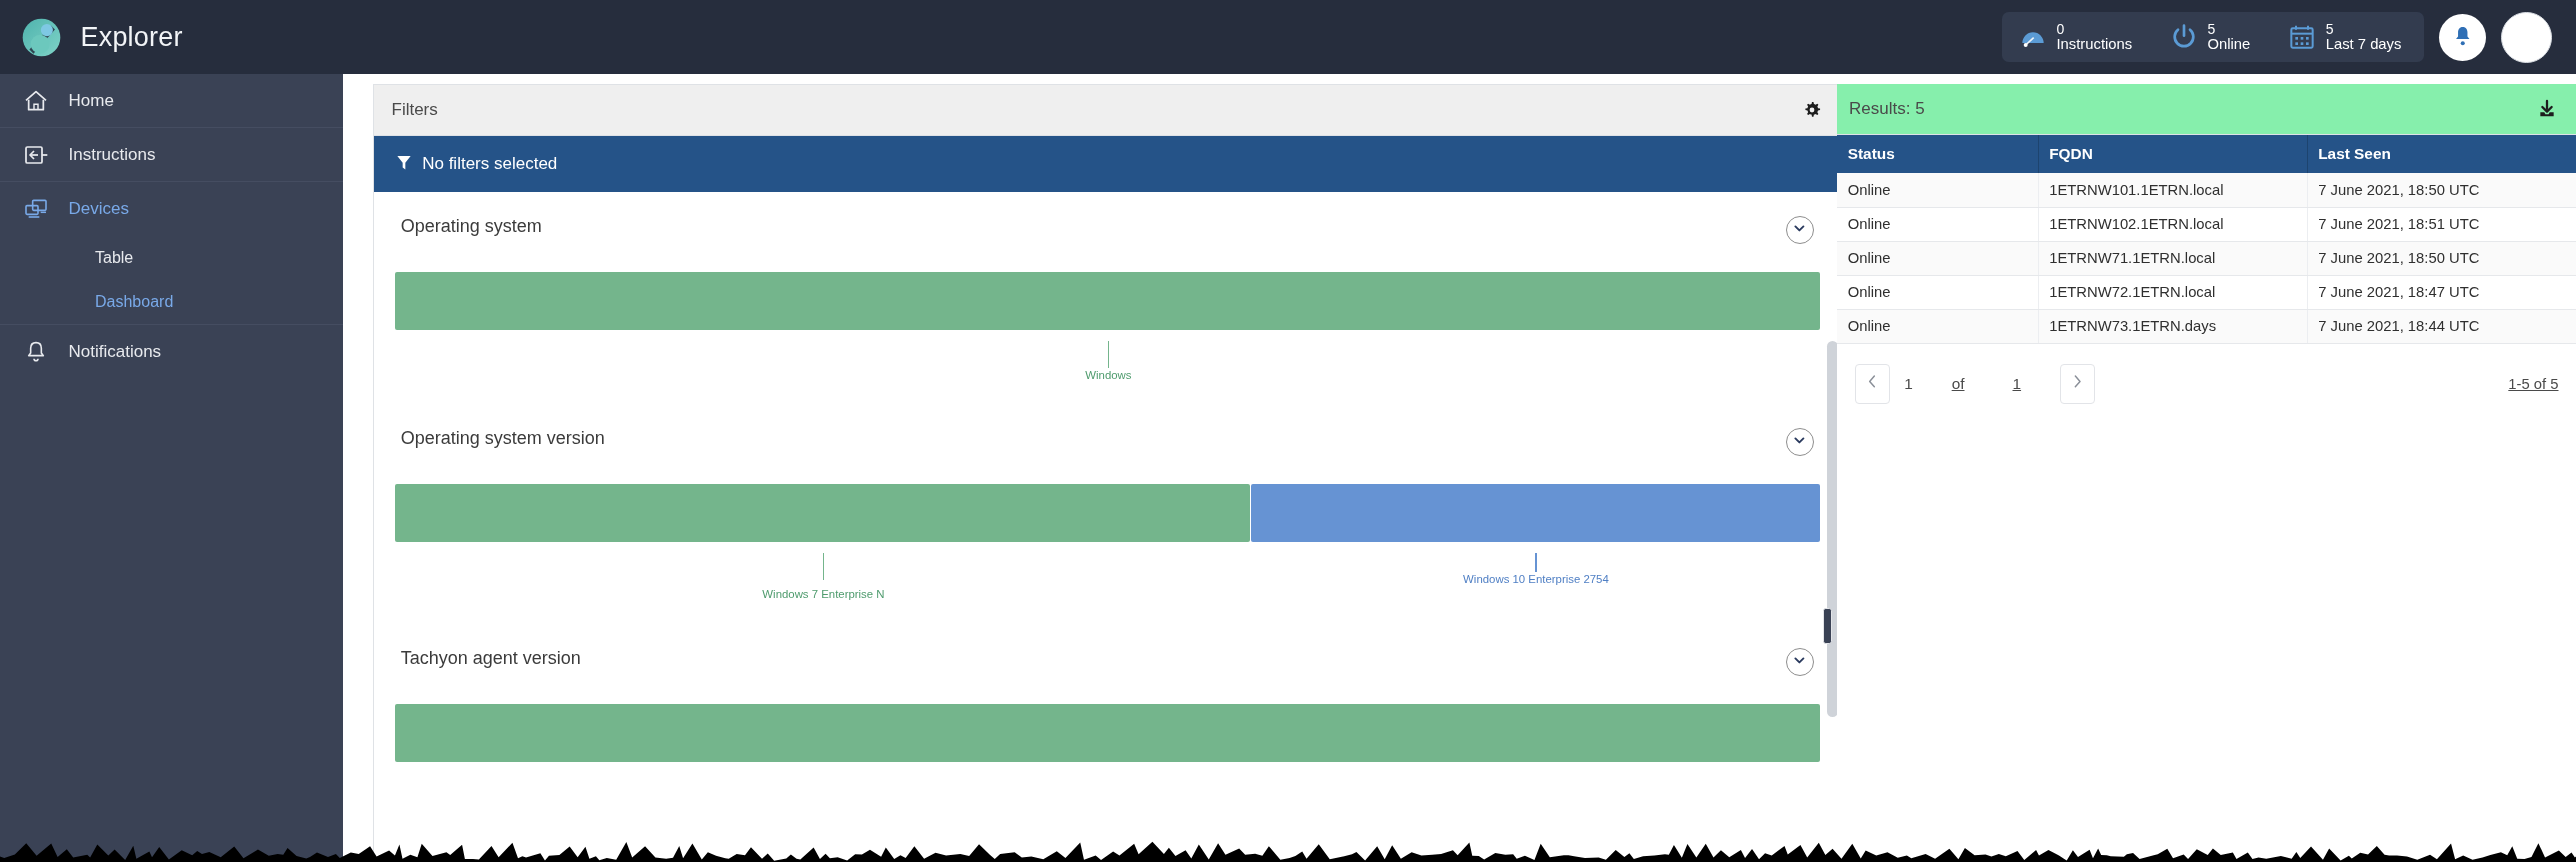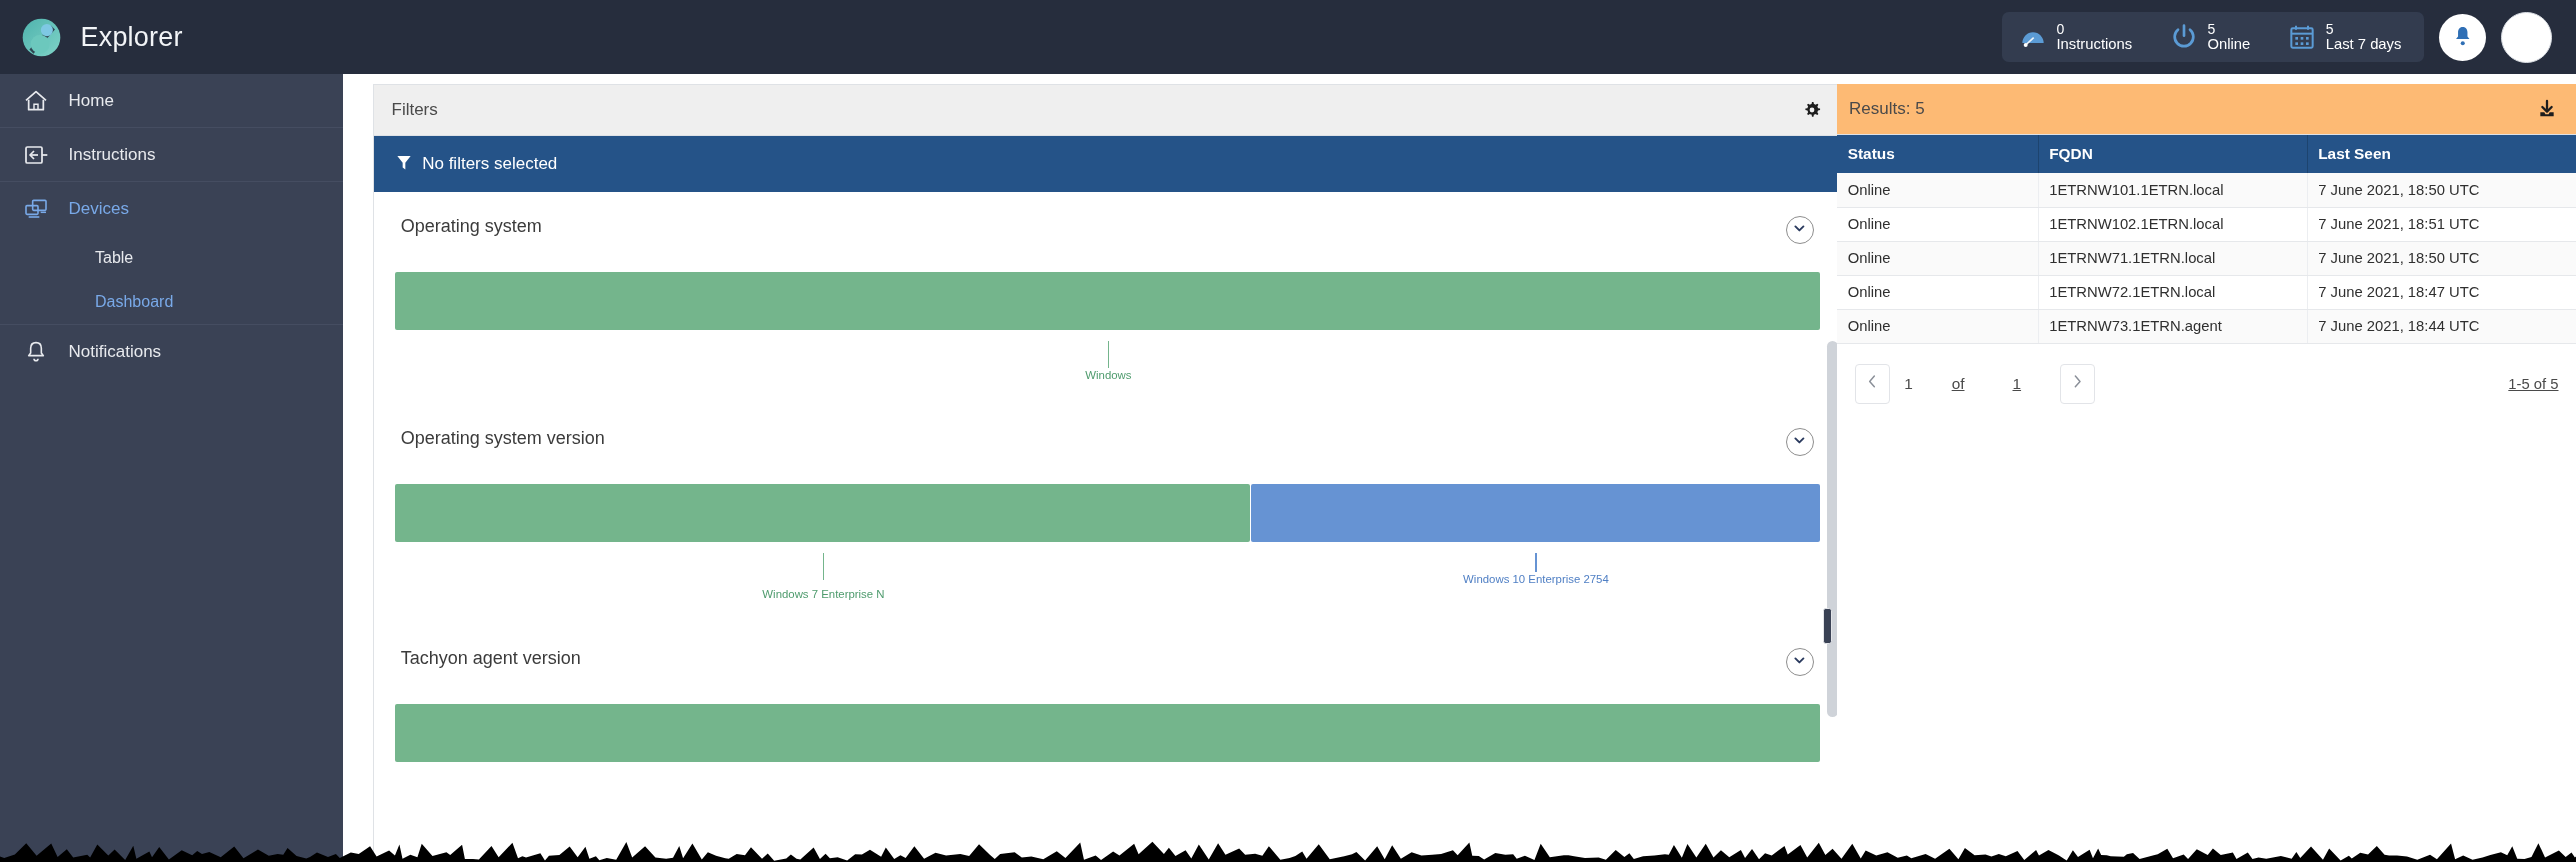--- a/index.html
+++ b/index.html
@@ -138,21 +138,21 @@
     background: #3a4255; border: 1.3px solid #e3e5e9; cursor: col-resize;
   }
 
   
   .results-panel {
     position: absolute; top: 84px; left: 1837px;
     width: 739px; height: 778px; background: #ffffff;
     display: flex; flex-direction: column;
   }
   .res-head {
-    height: 51px; background: #fdba74; border-bottom: 0.7px solid #dfe2e6;
+    height: 51px; background: #86efac; border-bottom: 0.7px solid #dfe2e6;
     display: flex; align-items: center; padding: 0 14.8px 0 12px; flex: none;
   }
   .res-title { font-size: 17px; color: #4a4a4a; }
 
   table.results { width: 100%; border-collapse: collapse; table-layout: fixed; }
   table.results th {
     background: #255388; color: #ffffff; font-size: 15.4px; font-weight: bold;
     text-align: left; padding: 9.4px 10.7px; height: 38px;
     border-right: 0.7px solid #1d446f;
   }
@@ -478,21 +478,21 @@
           <td>1ETRNW71.1ETRN.local</td>
           <td>7 June 2021, 18:50 UTC</td>
         </tr>
         <tr>
           <td>Online</td>
           <td>1ETRNW72.1ETRN.local</td>
           <td>7 June 2021, 18:47 UTC</td>
         </tr>
         <tr>
           <td>Online</td>
-          <td>1ETRNW73.1ETRN.agent</td>
+          <td>1ETRNW73.1ETRN.days</td>
           <td>7 June 2021, 18:44 UTC</td>
         </tr>
       </tbody>
     </table>
 
     <div class="pager">
       <button class="pg-btn">
         <span>
           <svg width="10.7" height="14.8" viewBox="0 0 16 22">
             <path d="M11 3 L4 11 L11 19" fill="none" stroke="#8a8f98" stroke-width="2.2" stroke-linecap="round" stroke-linejoin="round"></path>

